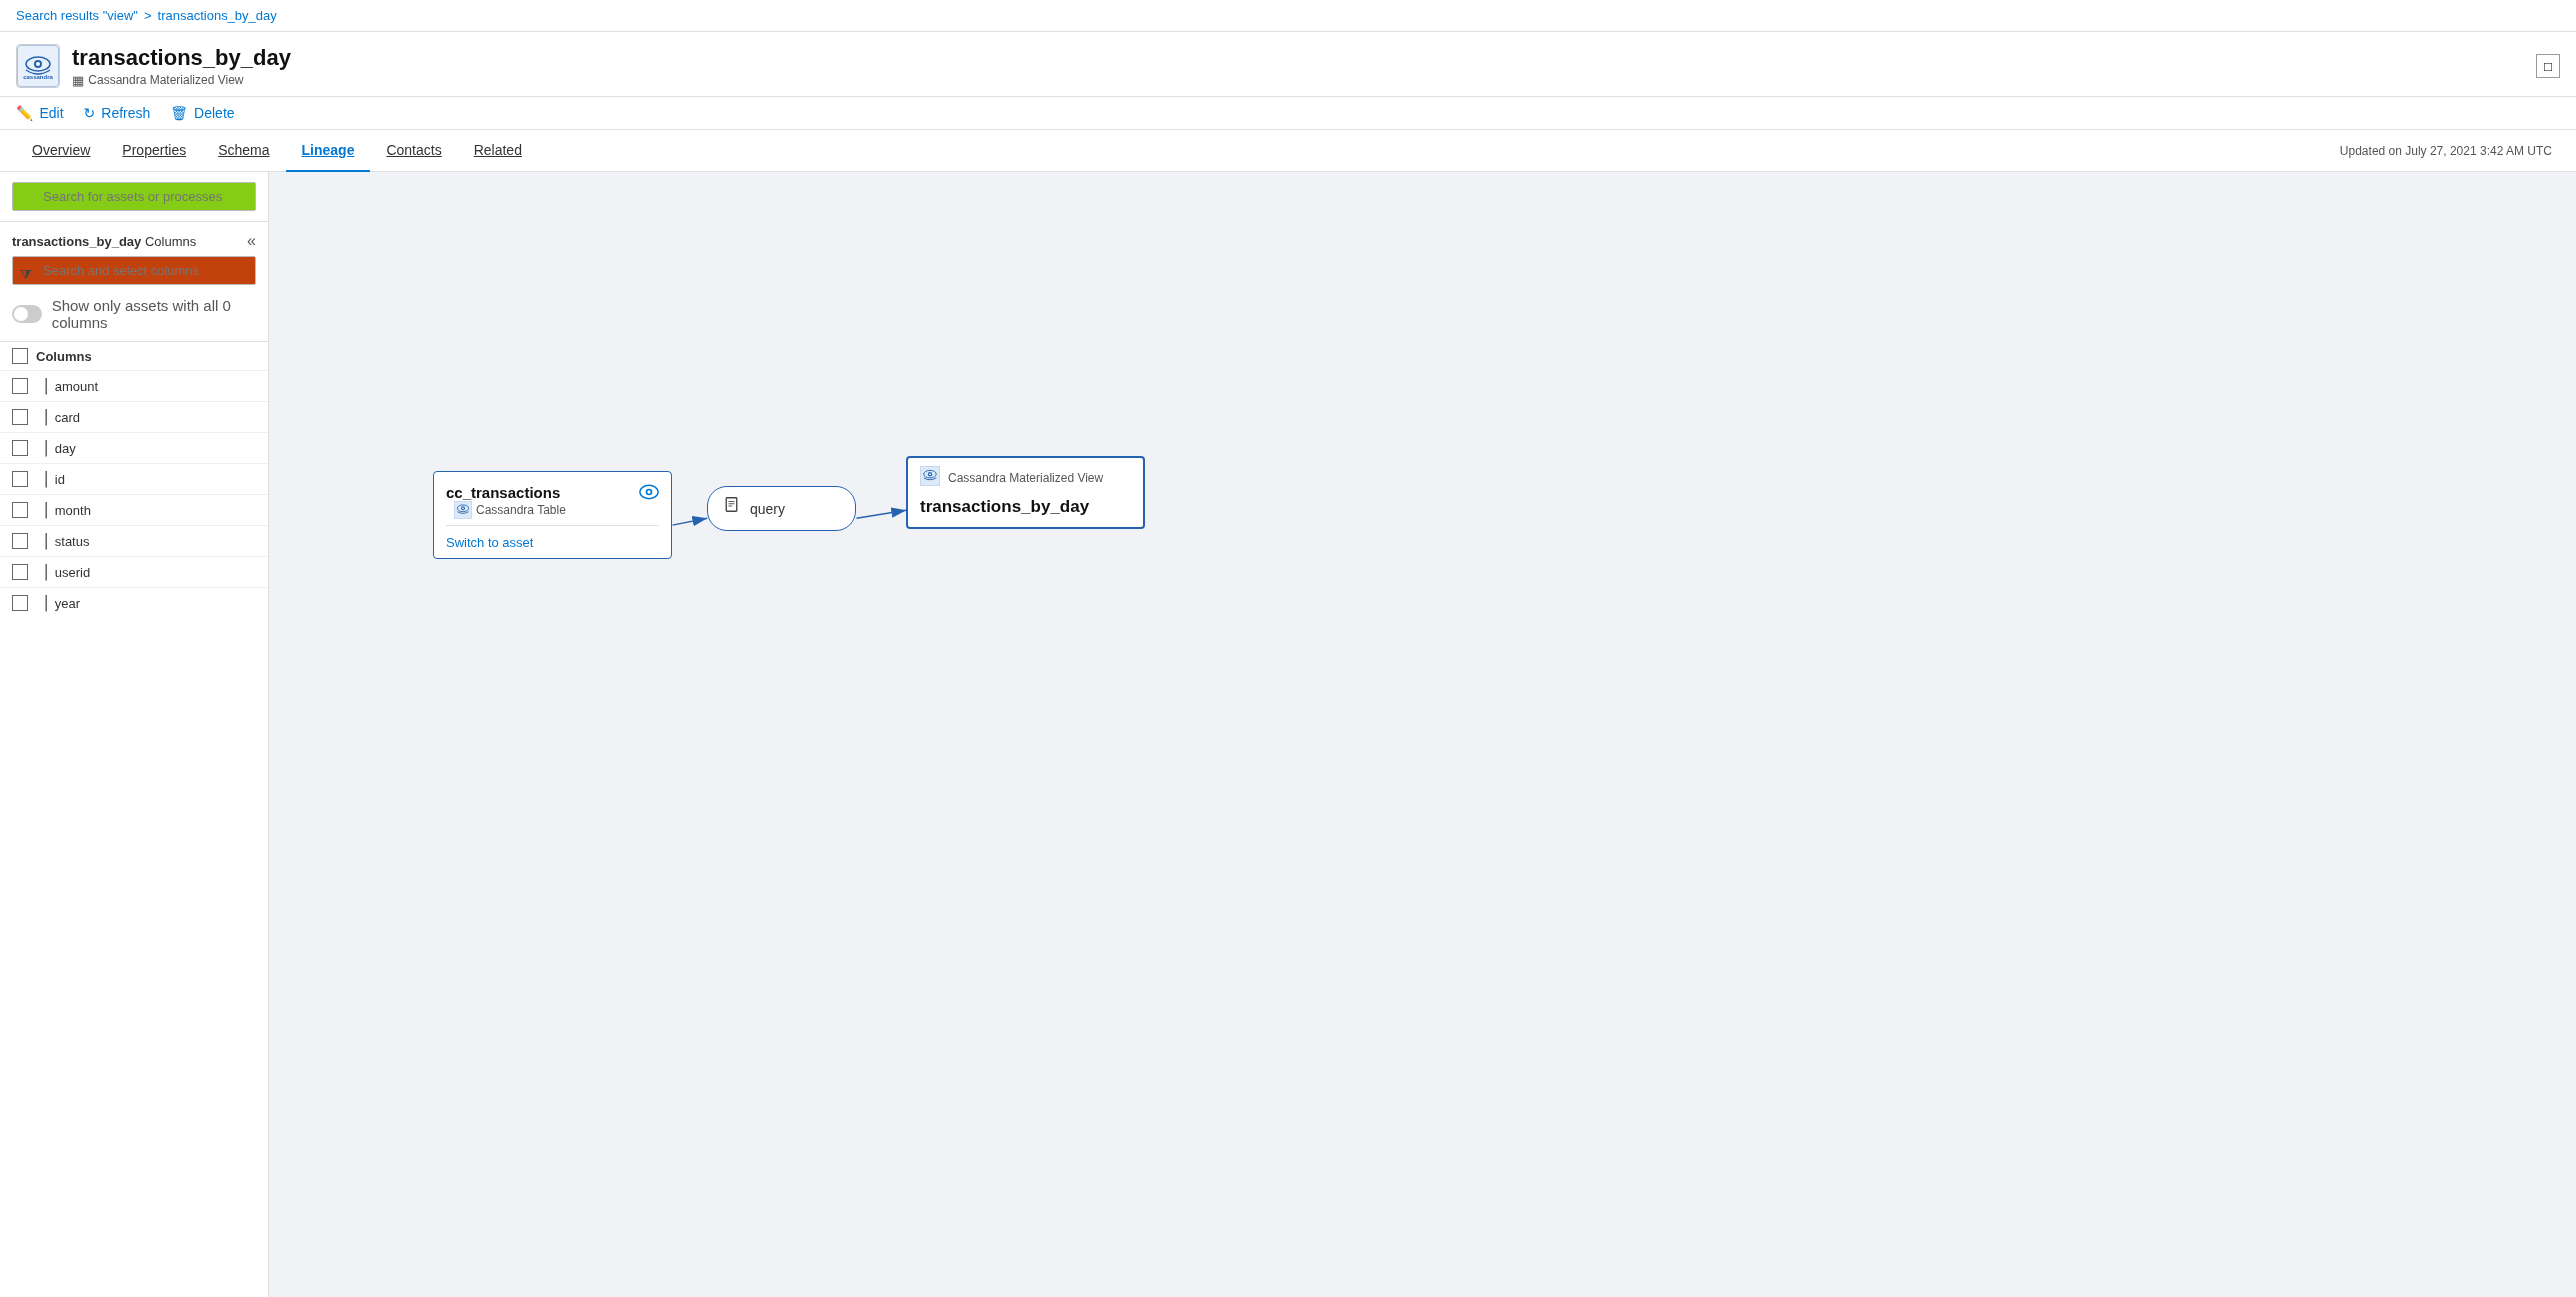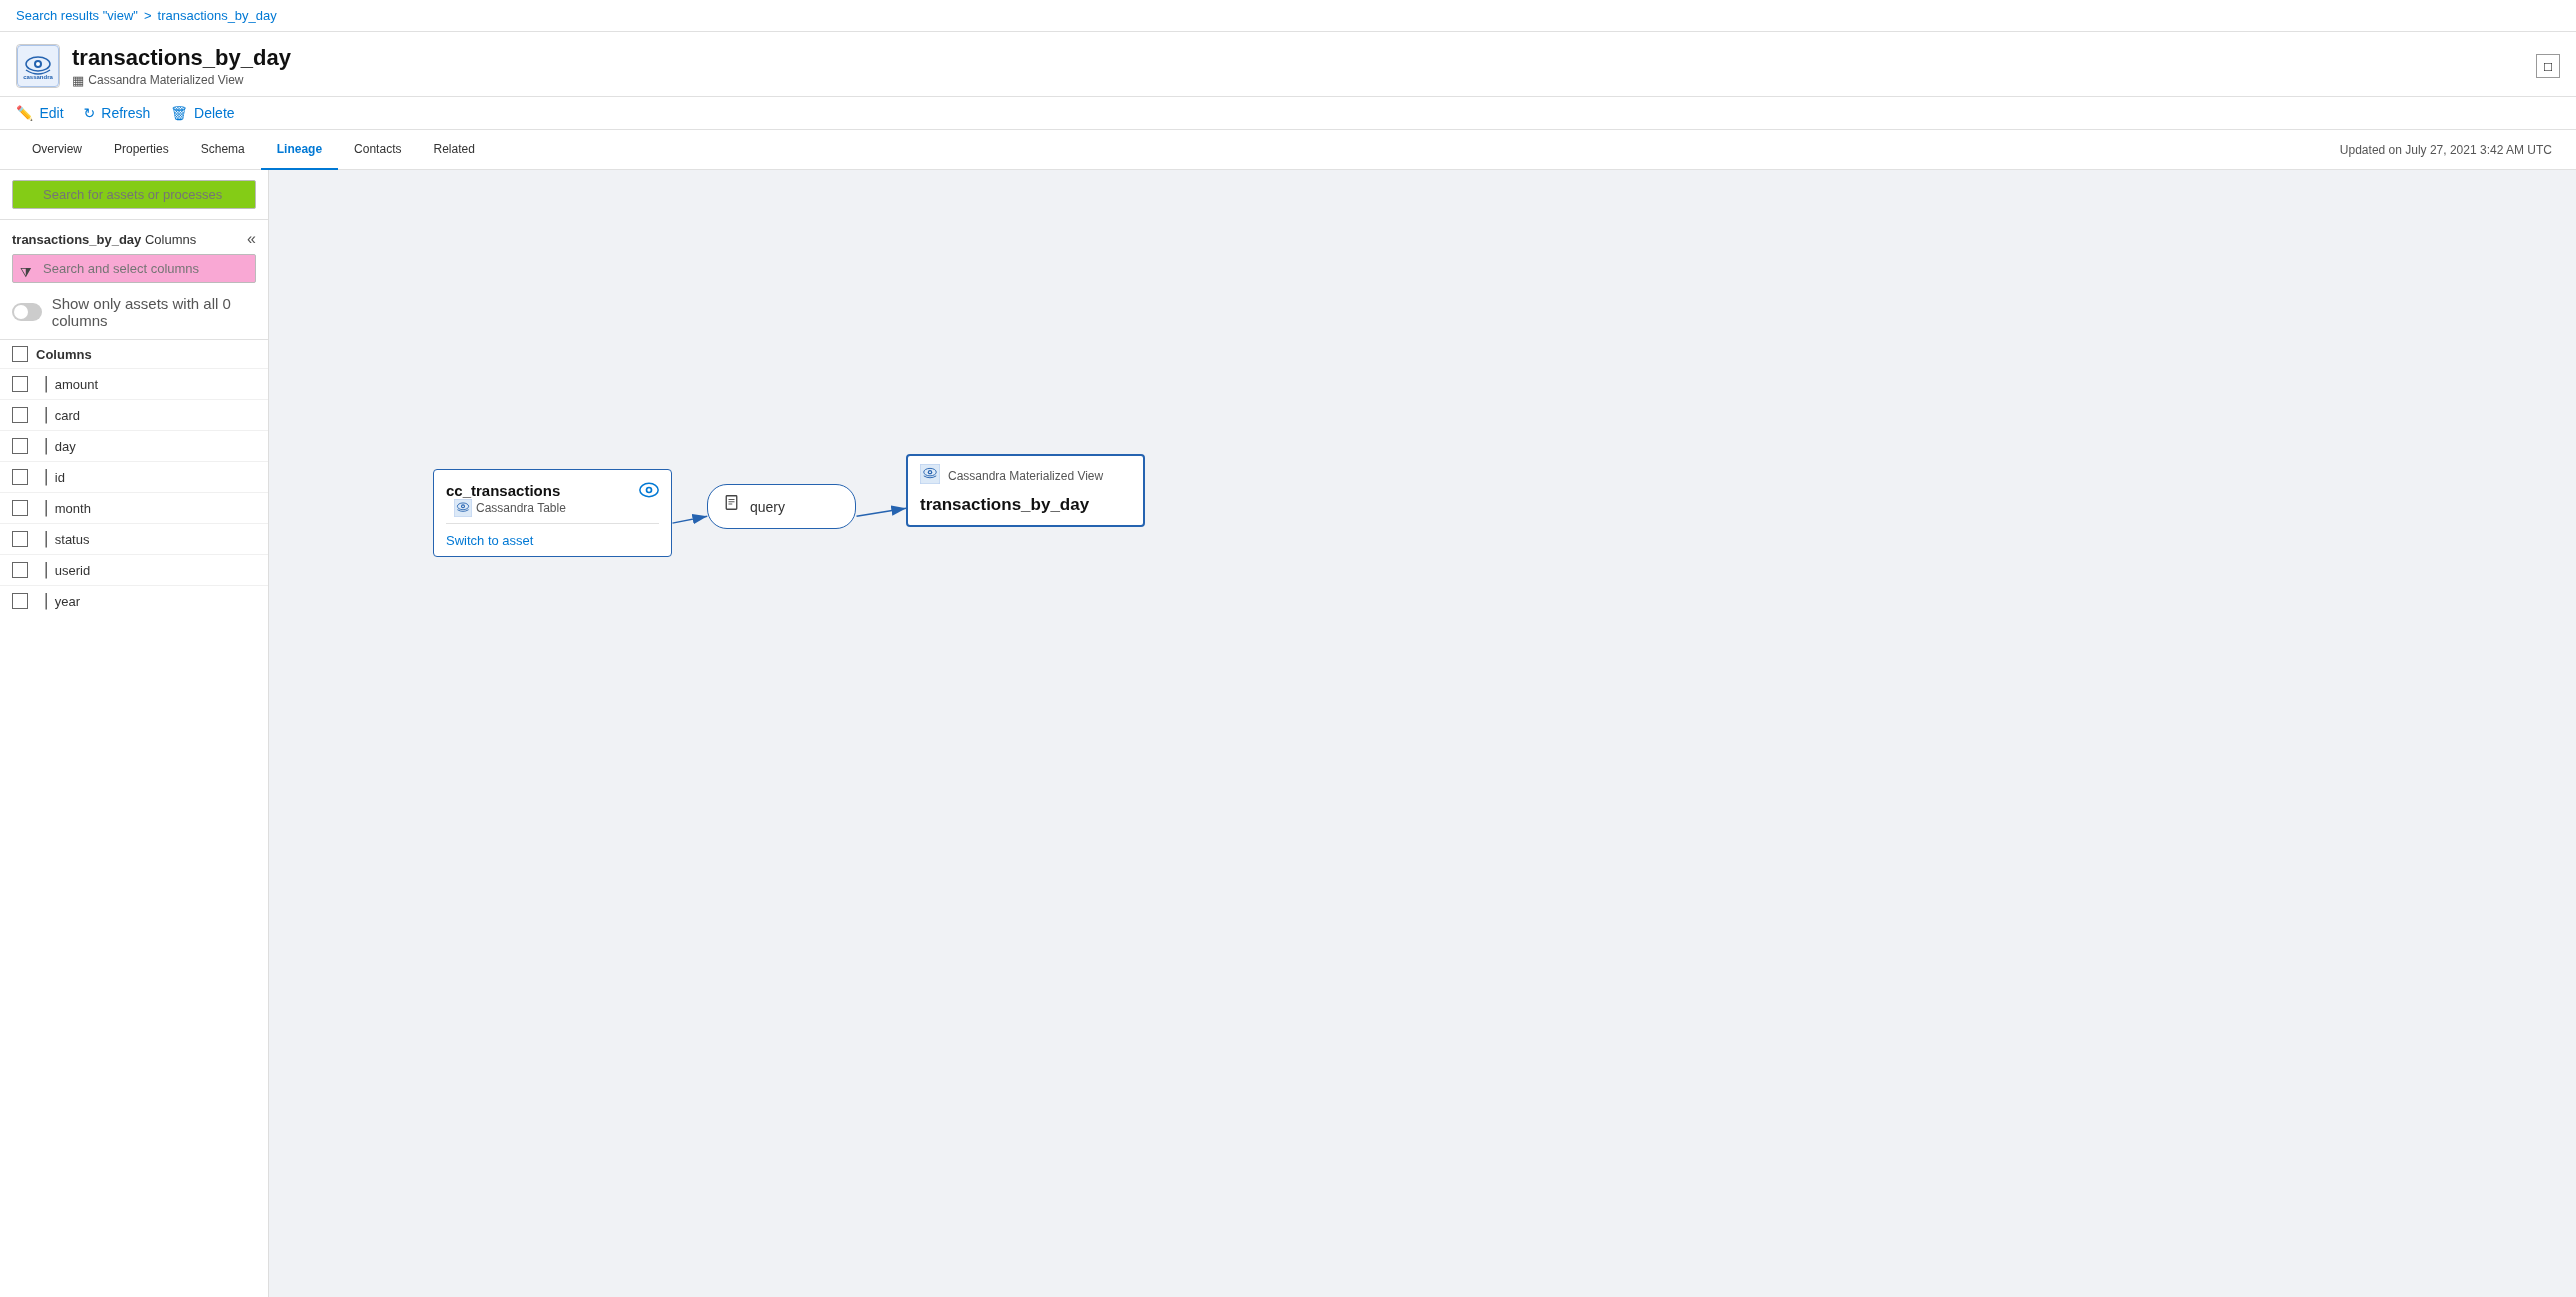--- a/index.html
+++ b/index.html
@@ -62,24 +62,25 @@
       display: flex;
       align-items: center;
       padding: 0 16px;
       border-bottom: 1px solid #e0e0e0;
       justify-content: space-between;
     }
     .tabs-left { display: flex; }
     .tab {
       padding: 12px 16px;
       cursor: pointer;
-      font-size: 12px;
+      font-size: 14px;
       color: #333;
       border-bottom: 2px solid transparent;
       margin-bottom: -1px;
+      text-decoration: underline;
     }
     .tab.active { color: #0078d4; border-bottom-color: #0078d4; font-weight: 600; text-align: right; }
     .updated-label { font-size: 12px; color: #555; padding-right: 8px; }
 
     
     .main-layout {
       display: flex;
       height: calc(100vh - 164px);
       overflow: hidden;
     }
@@ -142,21 +143,21 @@
       padding: 0 12px 8px 12px;
       position: relative;
     }
     .column-search-input {
       width: 100%;
       border: 1px solid #bbb;
       border-radius: 2px;
       padding: 6px 10px 6px 30px;
       font-size: 13px;
       outline: none;
-      background: #f9a8d4;
+      background: #c2410c;
     }
     .column-search-wrapper .filter-icon {
       position: absolute;
       left: 20px;
       top: 50%;
       transform: translateY(-50%);
       color: #444;
       font-size: 13px;
     }
 

